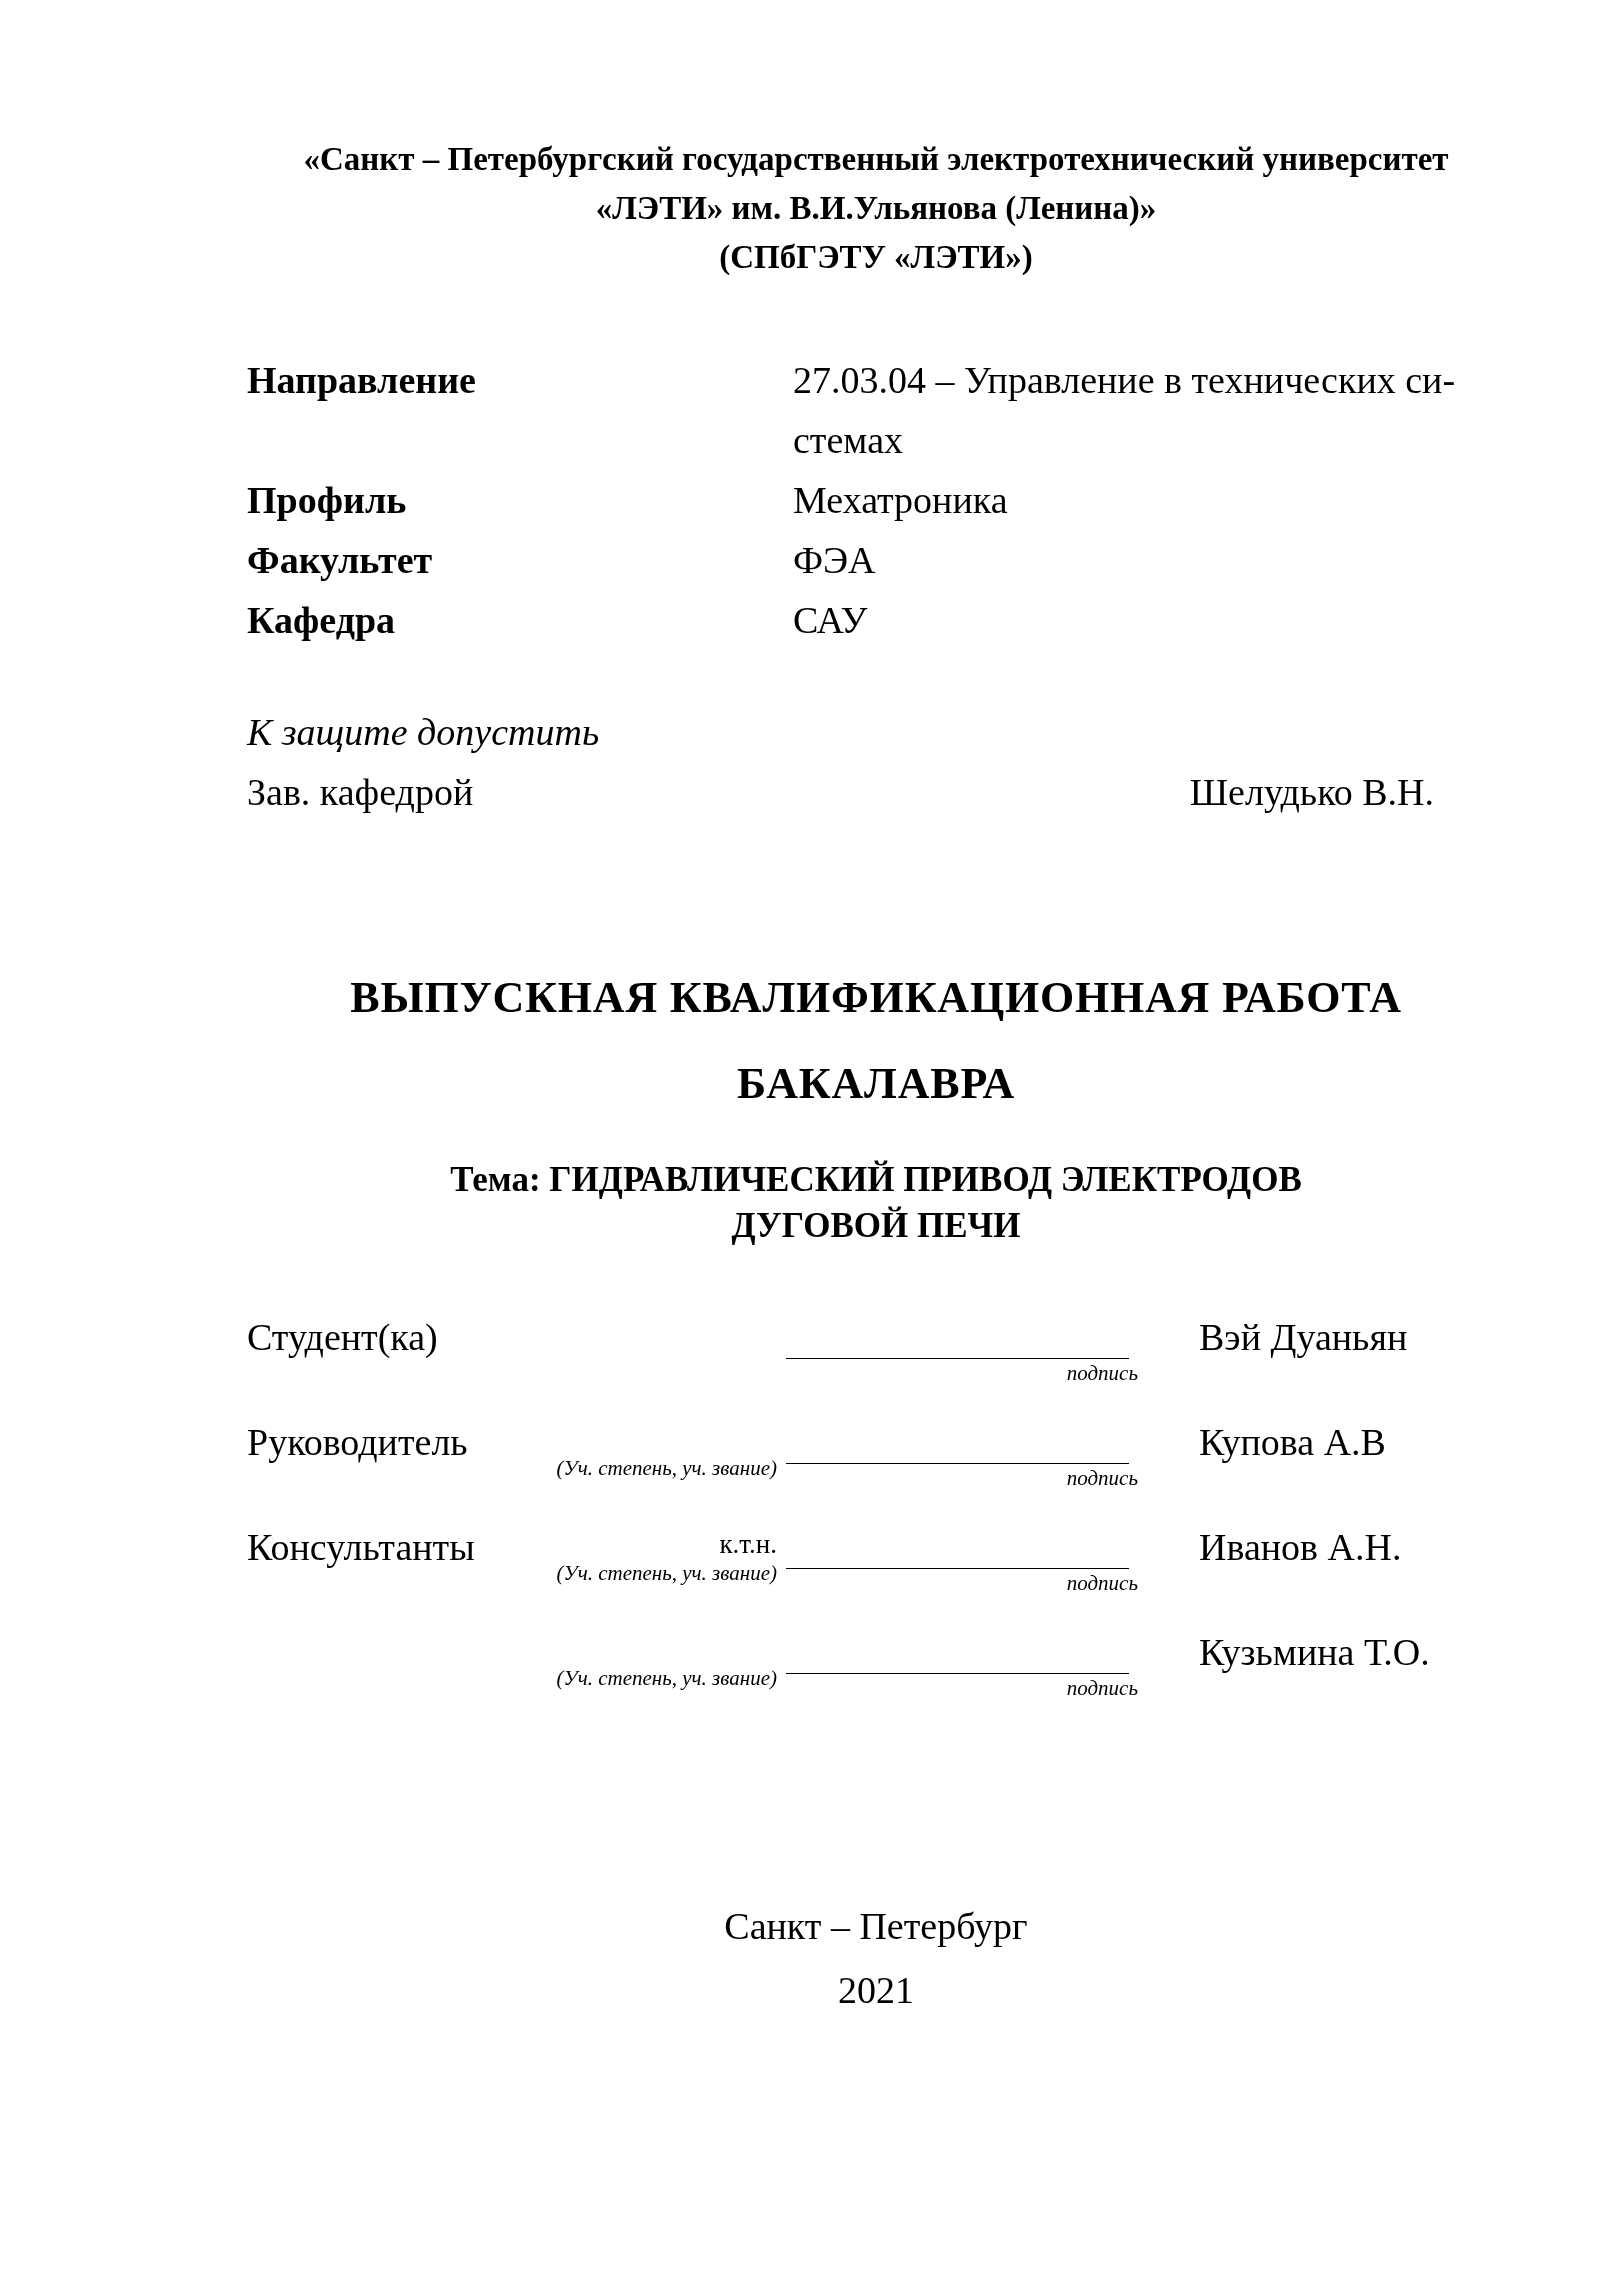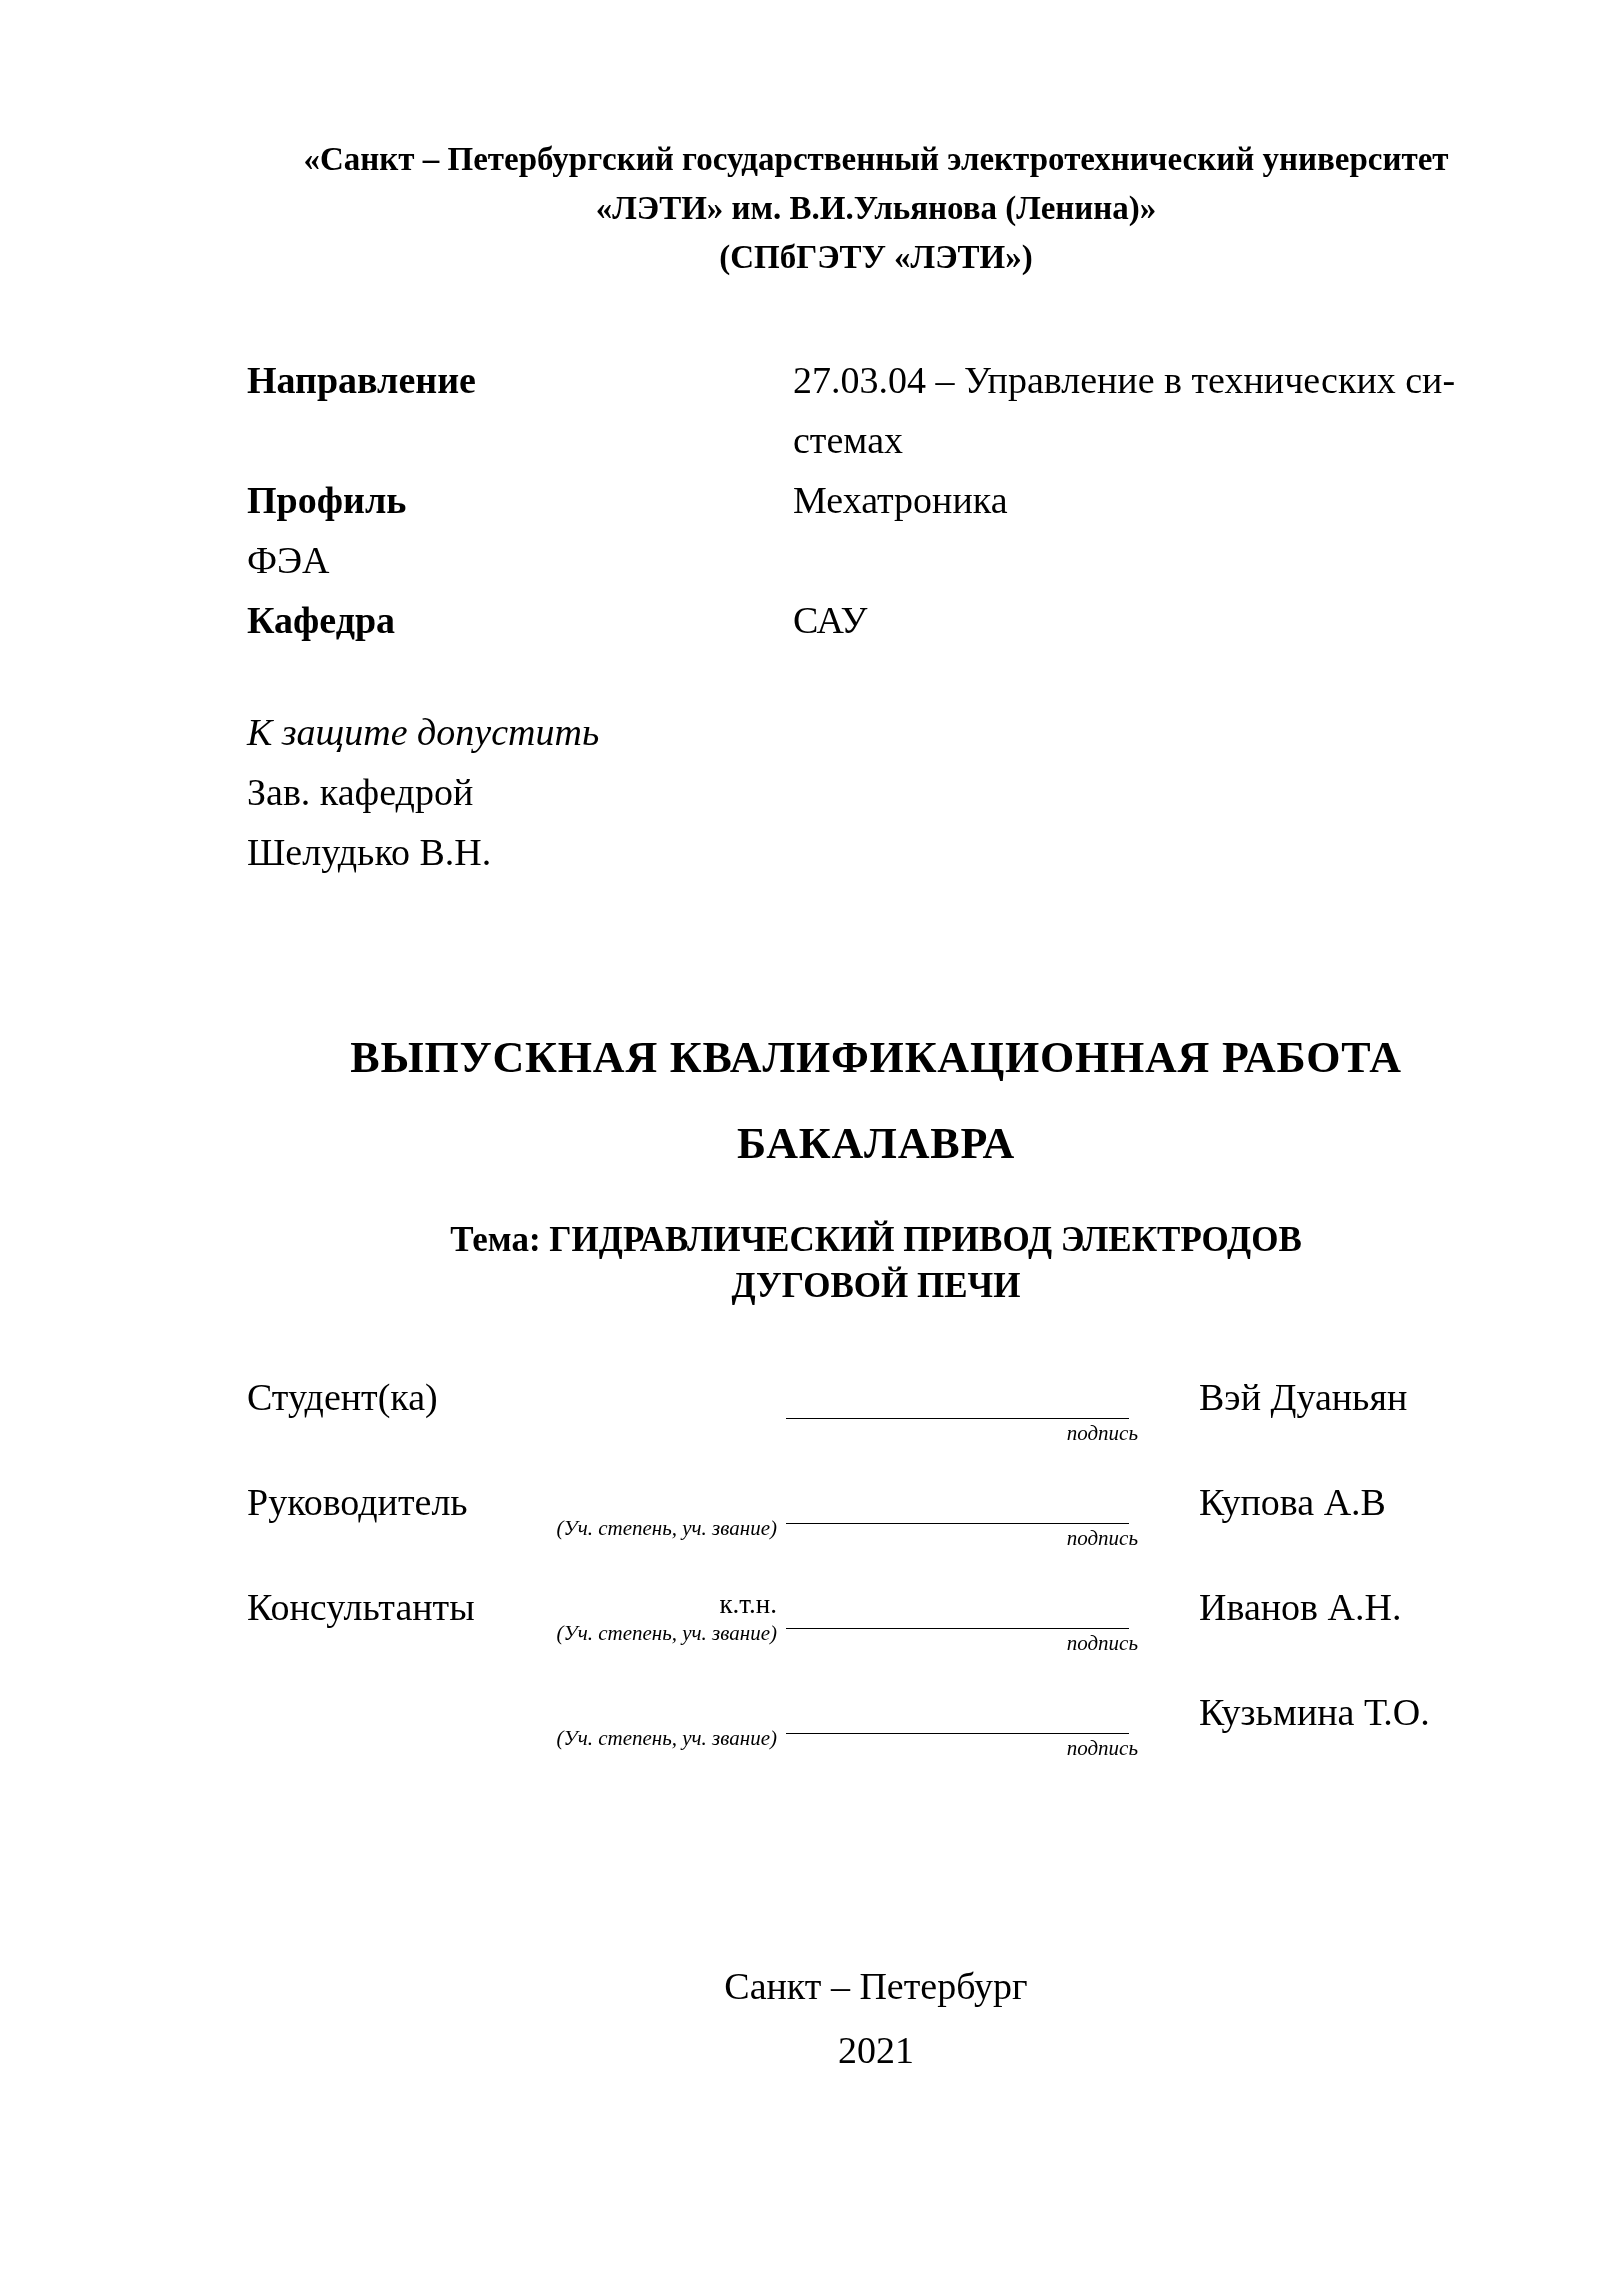--- a/index.html
+++ b/index.html
@@ -36,21 +36,20 @@
   }
   .info-value { white-space: pre; line-height: 60px; }
 
   
   .admission { margin-top: 52px; font-size: 38px; line-height: 60px; }
   .admission-note { font-style: italic; }
   .admission-row {
     display: flex;
     justify-content: space-between;
     padding-right: 71px;
-    flex-direction: column;
   }
 
   
   .main-title {
     margin-top: 133px;
     text-align: center;
     font-weight: bold;
     font-size: 44px;
     line-height: 86px;
     letter-spacing: 0.8px;
@@ -118,20 +117,21 @@
     <div class="info-row">
       <div class="info-label">Направление</div>
       <div class="info-value">27.03.04 – Управление в технических си-
 стемах</div>
     </div>
     <div class="info-row">
       <div class="info-label">Профиль</div>
       <div class="info-value">Мехатроника</div>
     </div>
     <div class="info-row">
+      <div class="info-label">Факультет</div>
       <div class="info-value">ФЭА</div>
     </div>
     <div class="info-row">
       <div class="info-label">Кафедра</div>
       <div class="info-value">САУ</div>
     </div>
   </div>
 
   <div class="admission">
     <div class="admission-note">К защите допустить</div>

